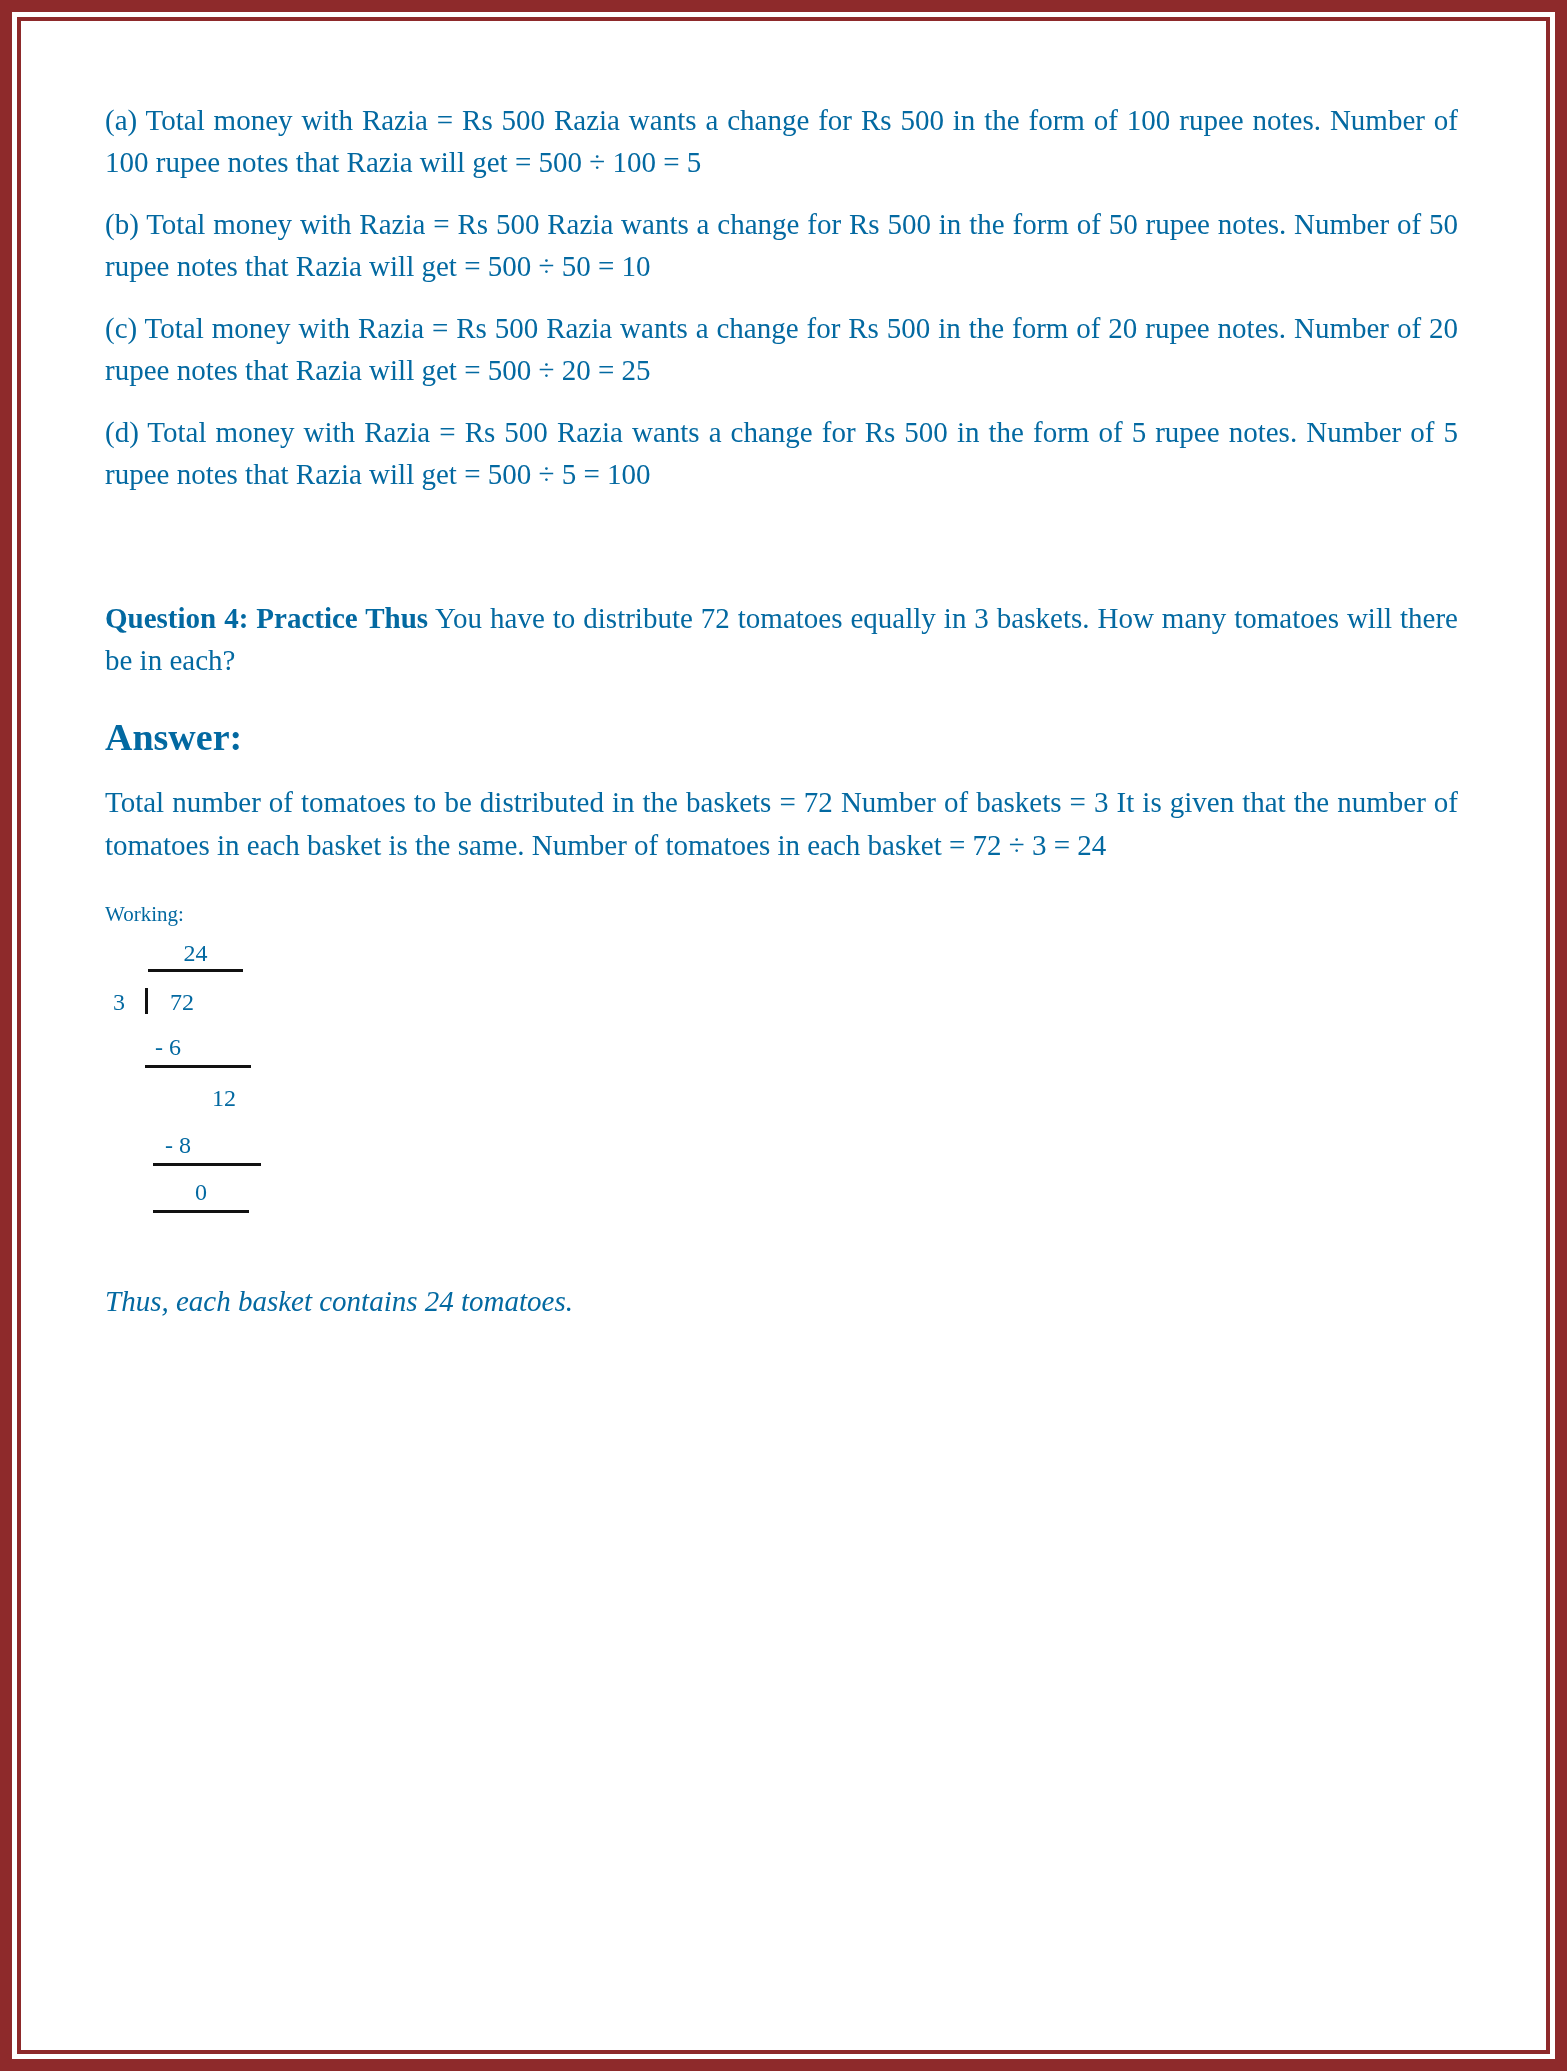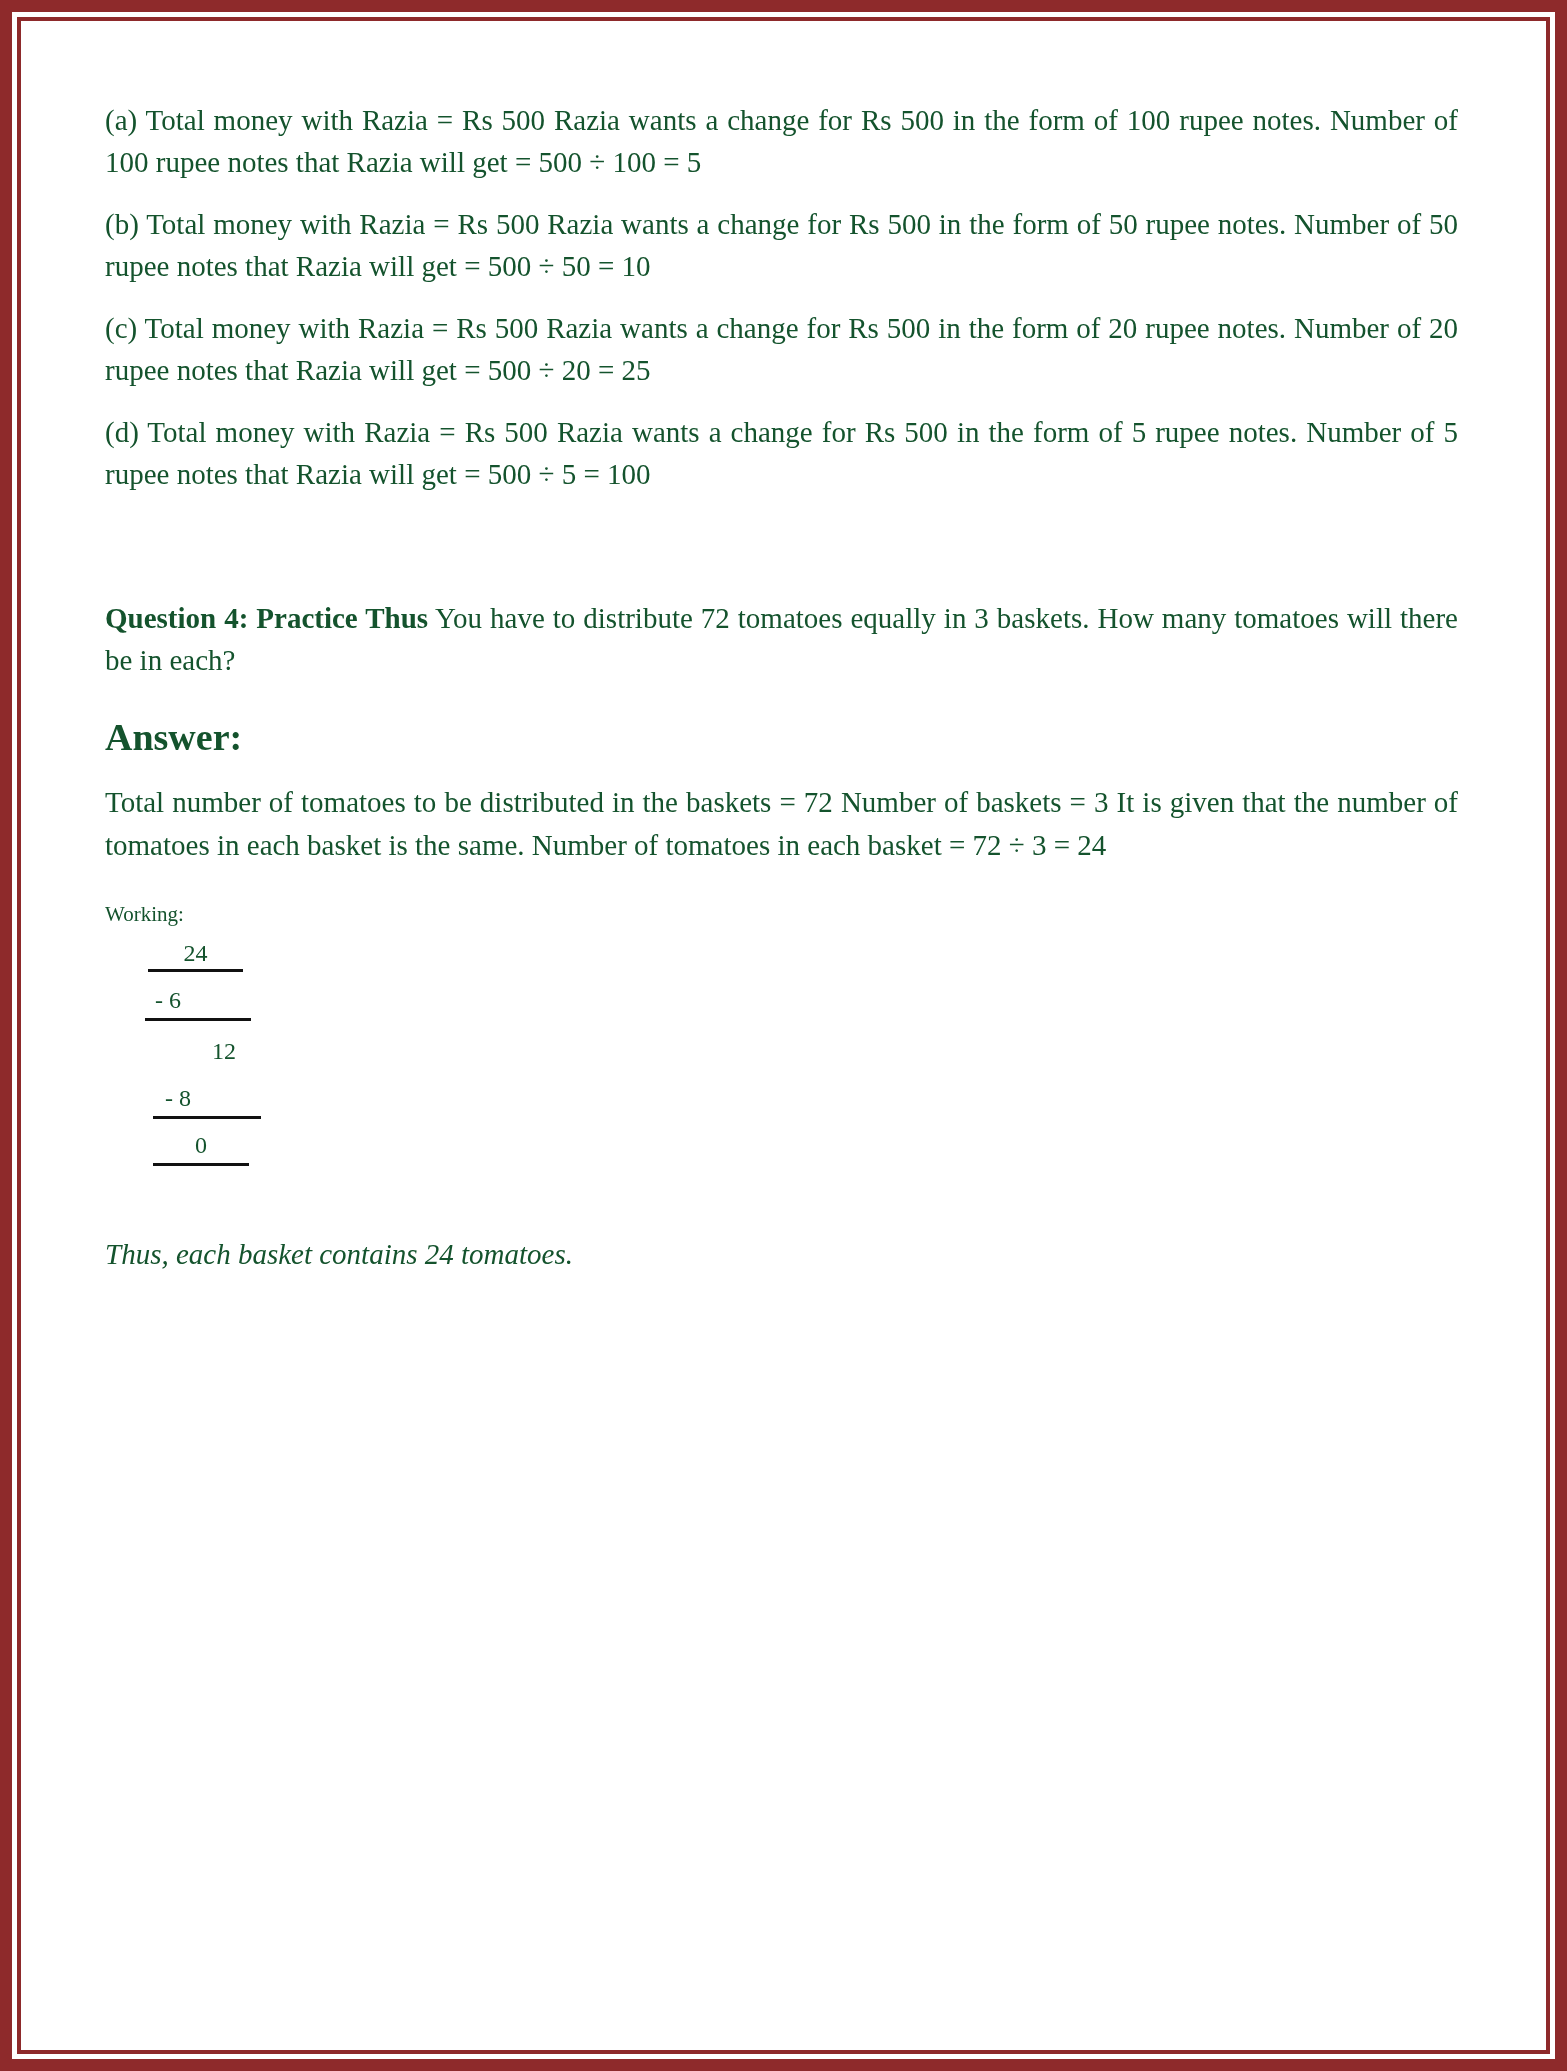--- a/index.html
+++ b/index.html
@@ -9,21 +9,21 @@
   }
   .page {
     position: relative;
     width: 1567px;
     height: 2071px;
     box-sizing: border-box;
     background: #ffffff;
     border: 12px solid #8e2a2b;
     padding: 5px;
     font-family: "Liberation Serif", "DejaVu Serif", serif;
-    color: #14532d;
+    color: #0369a1;
   }
   .frame-inner {
     box-sizing: border-box;
     width: 100%;
     height: 100%;
     border: 4px solid #8e2a2b;
     padding: 78px 88px 60px 84px;
     overflow: hidden;
   }
   .para {
@@ -133,20 +133,23 @@
 
     <p class="para">Total number of tomatoes to be distributed in the baskets = 72 Number of baskets = 3 It is given that the number of tomatoes in each basket is the same. Number of tomatoes in each basket = 72 ÷ 3 = 24</p>
 
     <p class="working">Working:</p>
 
     <div class="longdiv">
       <div class="ld-row">
         <span class="ld-quot">24</span>
       </div>
       <div class="ld-row">
+        <span class="ld-divisor">3</span><span class="ld-dividend">72</span>
+      </div>
+      <div class="ld-row">
         <span class="ld-step1">- 6</span>
       </div>
       <div class="ld-row">
         <span class="ld-partial">12</span>
       </div>
       <div class="ld-row">
         <span class="ld-step2">- 8</span>
       </div>
       <div class="ld-row">
         <span class="ld-rem">0</span>

